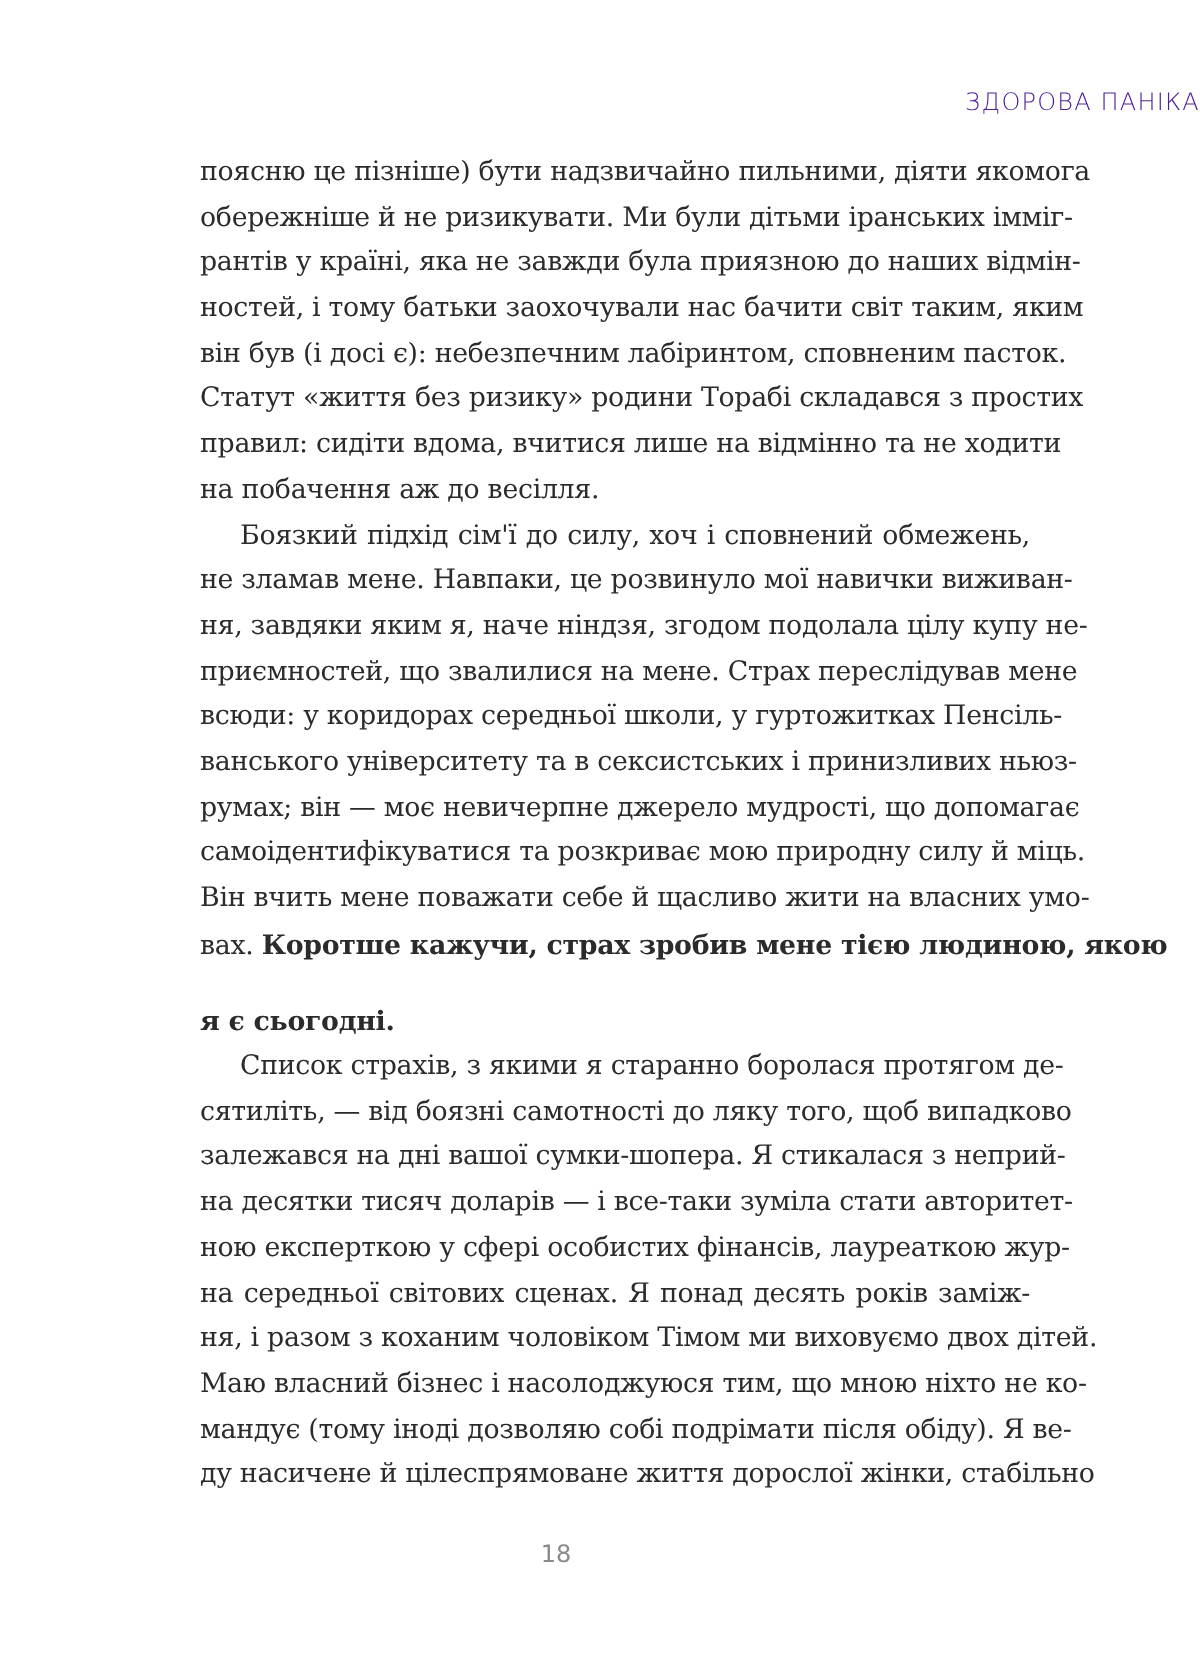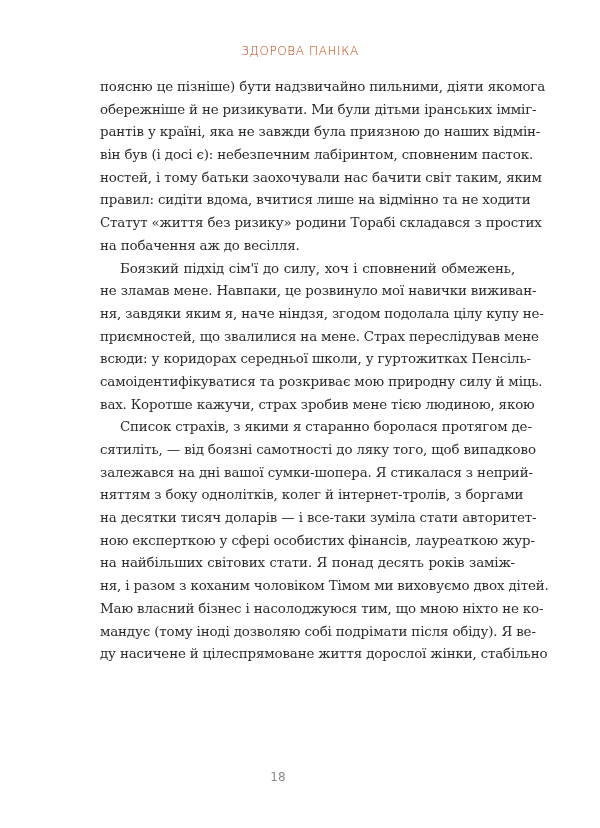--- a/index.html
+++ b/index.html
@@ -13,25 +13,25 @@
       position: relative;
       overflow: hidden;
       font-family: "DejaVu Serif", serif;
       color: #2b2b2b;
     }
     .running-header {
       position: absolute;
       top: 44px;
       left: 0;
       width: 600px;
-      text-align: center;
+      text-align: right;
       font-family: "DejaVu Sans", sans-serif;
       font-size: 12px;
       letter-spacing: 0.6px;
-      color: #c2410c;
+      color: #4c1d95;
       font-weight: 300;
     }
     .text-block {
       position: absolute;
       top: 76px;
       left: 100px;
       width: 415px;
     }
     .line {
       display: block;
@@ -43,21 +43,21 @@
       text-align-last: justify;
       letter-spacing: -0.15px;
     }
     .line.last {
       text-align-last: left;
     }
     .line.indent {
       padding-left: 20px;
     }
     .bold {
-      font-weight: normal;
+      font-weight: bold;
       margin-top: 16px;
     }
     .page-number {
       position: absolute;
       top: 770px;
       left: 0;
       width: 556px;
       text-align: center;
       font-family: "DejaVu Sans", sans-serif;
       font-size: 12px;
@@ -66,40 +66,43 @@
   </style>
 </head>
 <body>
 
 <div class="running-header">ЗДОРОВА ПАНІКА</div>
 
 <div class="text-block">
   <span class="line">поясню це пізніше) бути надзвичайно пильними, діяти якомога</span>
   <span class="line">обережніше й не ризикувати. Ми були дітьми іранських імміг-</span>
   <span class="line">рантів у країні, яка не завжди була приязною до наших відмін-</span>
+  <span class="line">ностей, і тому батьки заохочували нас бачити світ таким, яким</span>
   <span class="line">він був (і досі є): небезпечним лабіринтом, сповненим пасток.</span>
-  <span class="line">ностей, і тому батьки заохочували нас бачити світ таким, яким</span>
+  <span class="line">Статут «життя без ризику» родини Торабі складався з простих</span>
   <span class="line">правил: сидіти вдома, вчитися лише на відмінно та не ходити</span>
-  <span class="line">Статут «життя без ризику» родини Торабі складався з простих</span>
   <span class="line last">на побачення аж до весілля.</span>
 
   <span class="line indent">Боязкий підхід сім'ї до силу, хоч і сповнений обмежень,</span>
   <span class="line">не зламав мене. Навпаки, це розвинуло мої навички виживан-</span>
   <span class="line">ня, завдяки яким я, наче ніндзя, згодом подолала цілу купу не-</span>
   <span class="line">приємностей, що звалилися на мене. Страх переслідував мене</span>
   <span class="line">всюди: у коридорах середньої школи, у гуртожитках Пенсіль-</span>
+  <span class="line">ванського університету та в сексистських і принизливих ньюз-</span>
+  <span class="line">румах; він — моє невичерпне джерело мудрості, що допомагає</span>
   <span class="line">самоідентифікуватися та розкриває мою природну силу й міць.</span>
+  <span class="line">Він вчить мене поважати себе й щасливо жити на власних умо-</span>
   <span class="line"><span>вах.</span> <span class="bold">Коротше кажучи, страх зробив мене тією людиною, якою</span></span>
+  <span class="line last bold">я є сьогодні.</span>
 
   <span class="line indent">Список страхів, з якими я старанно боролася протягом де-</span>
   <span class="line">сятиліть, — від боязні самотності до ляку того, щоб випадково</span>
   <span class="line">залежався на дні вашої сумки-шопера. Я стикалася з неприй-</span>
-  <span class="line">няттям з боку однолітків, колег й інтернет-тролів, з боргами</span>
   <span class="line">на десятки тисяч доларів — і все-таки зуміла стати авторитет-</span>
   <span class="line">ною експерткою у сфері особистих фінансів, лауреаткою жур-</span>
-  <span class="line">на найбільших світових стати. Я понад десять років заміж-</span>
+  <span class="line">на середньої світових сценах. Я понад десять років заміж-</span>
   <span class="line">ня, і разом з коханим чоловіком Тімом ми виховуємо двох дітей.</span>
   <span class="line">Маю власний бізнес і насолоджуюся тим, що мною ніхто не ко-</span>
   <span class="line">мандує (тому іноді дозволяю собі подрімати після обіду). Я ве-</span>
   <span class="line">ду насичене й цілеспрямоване життя дорослої жінки, стабільно</span>
 </div>
 
 <div class="page-number">18</div>
 
 </body></html>

